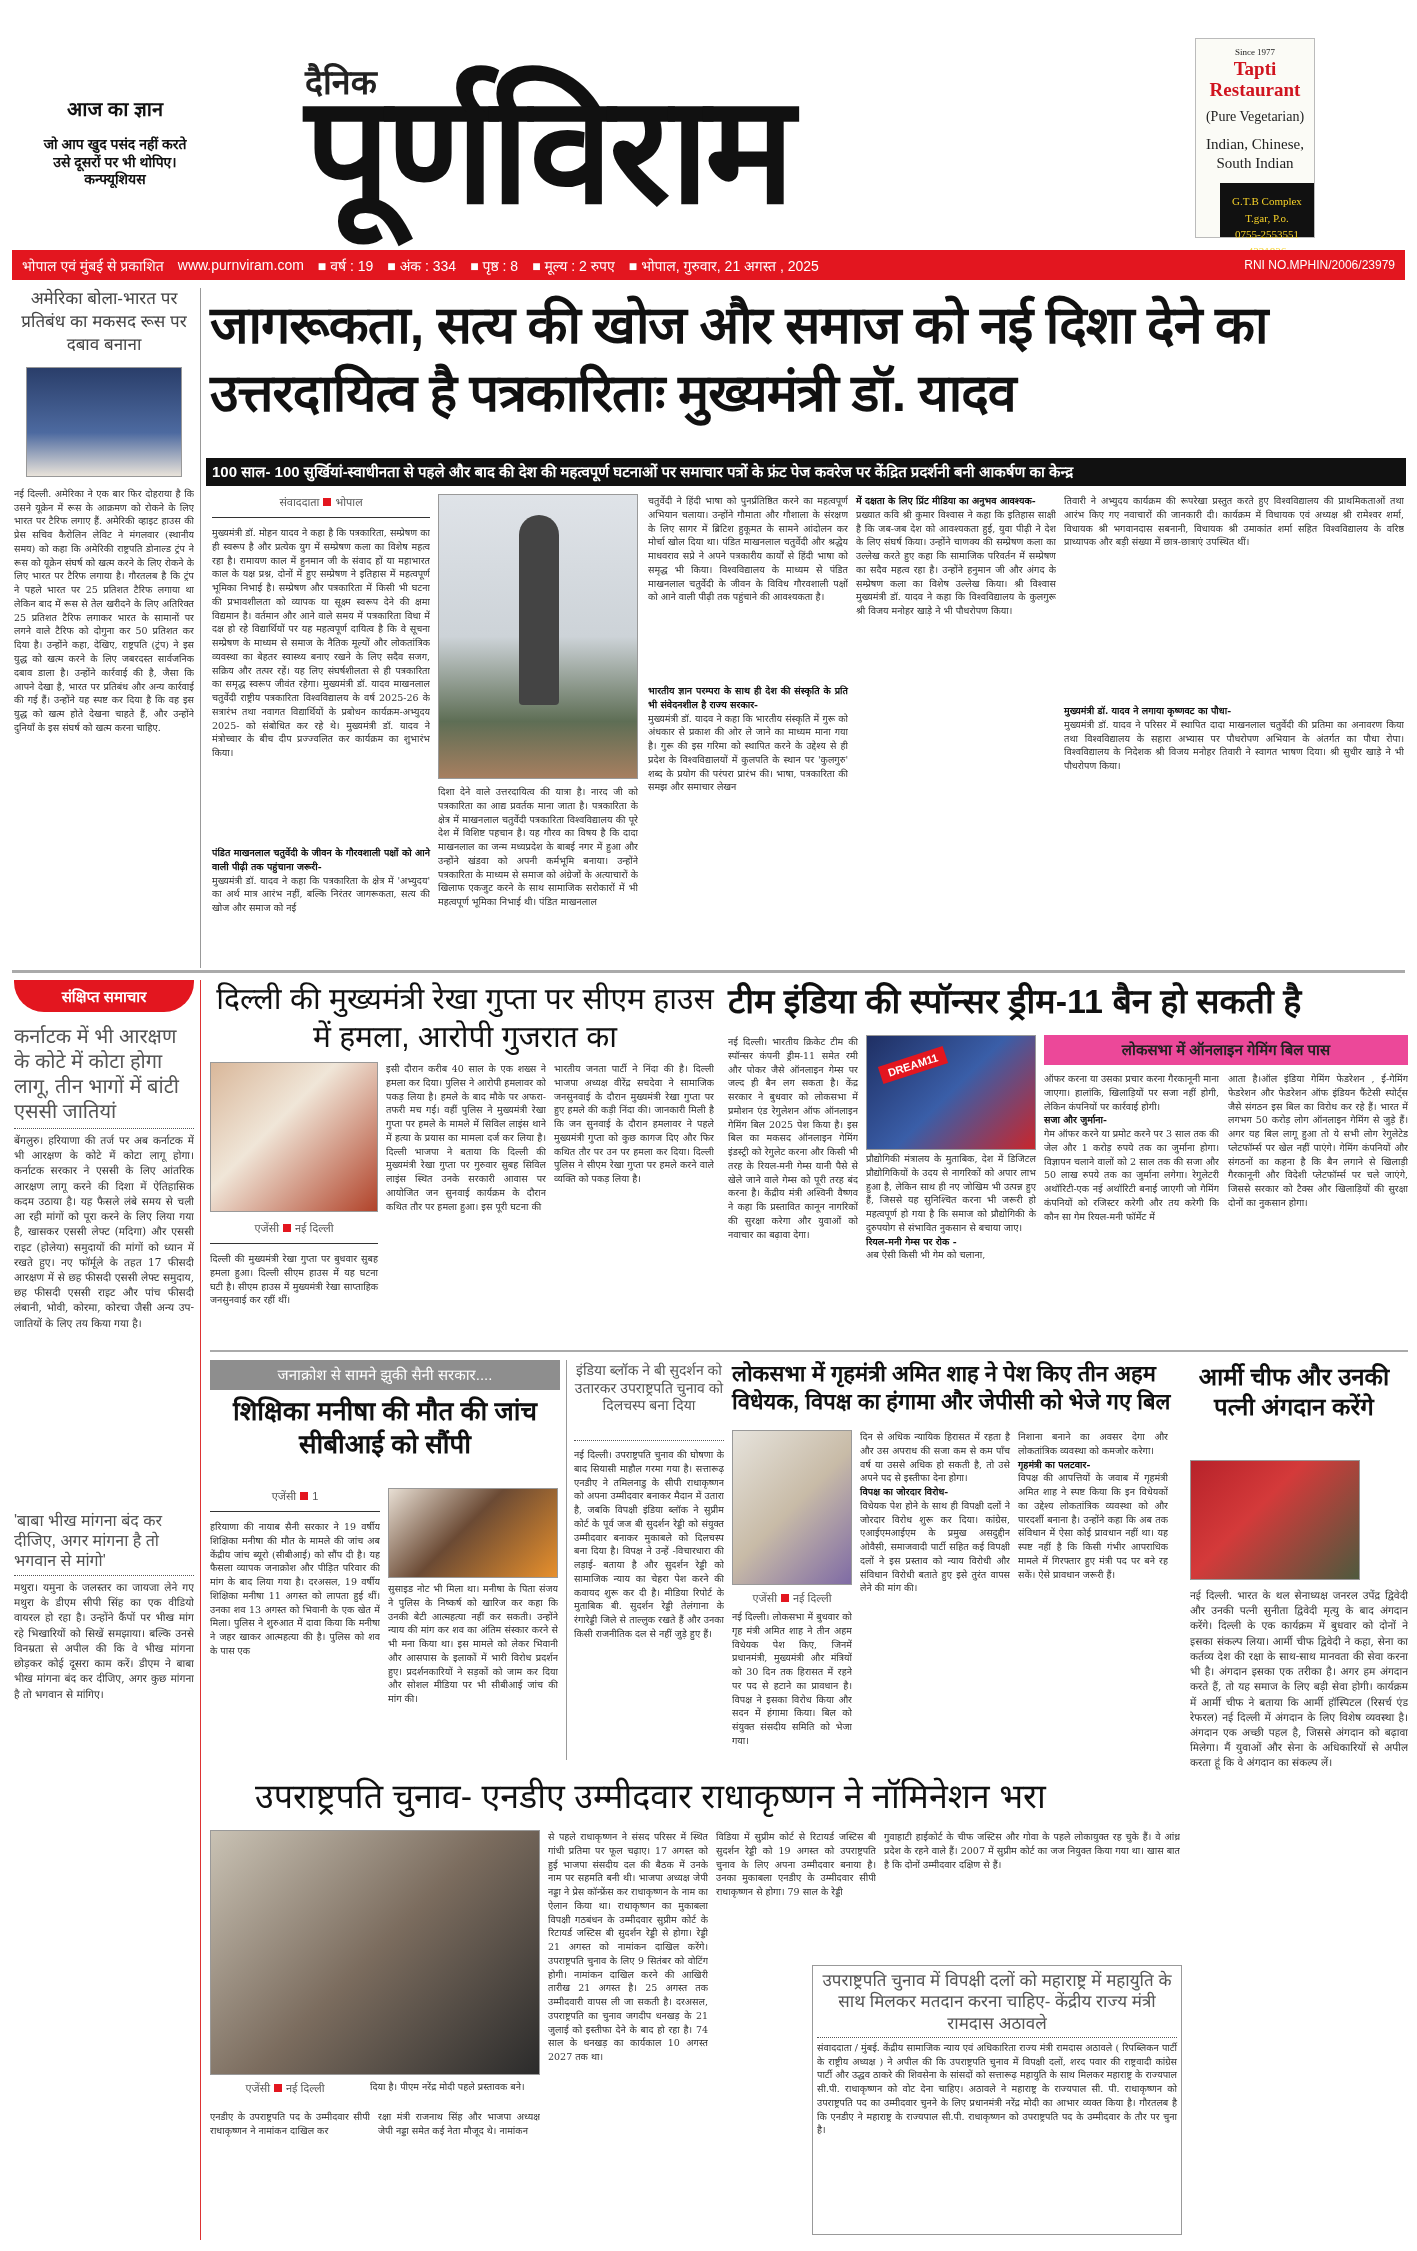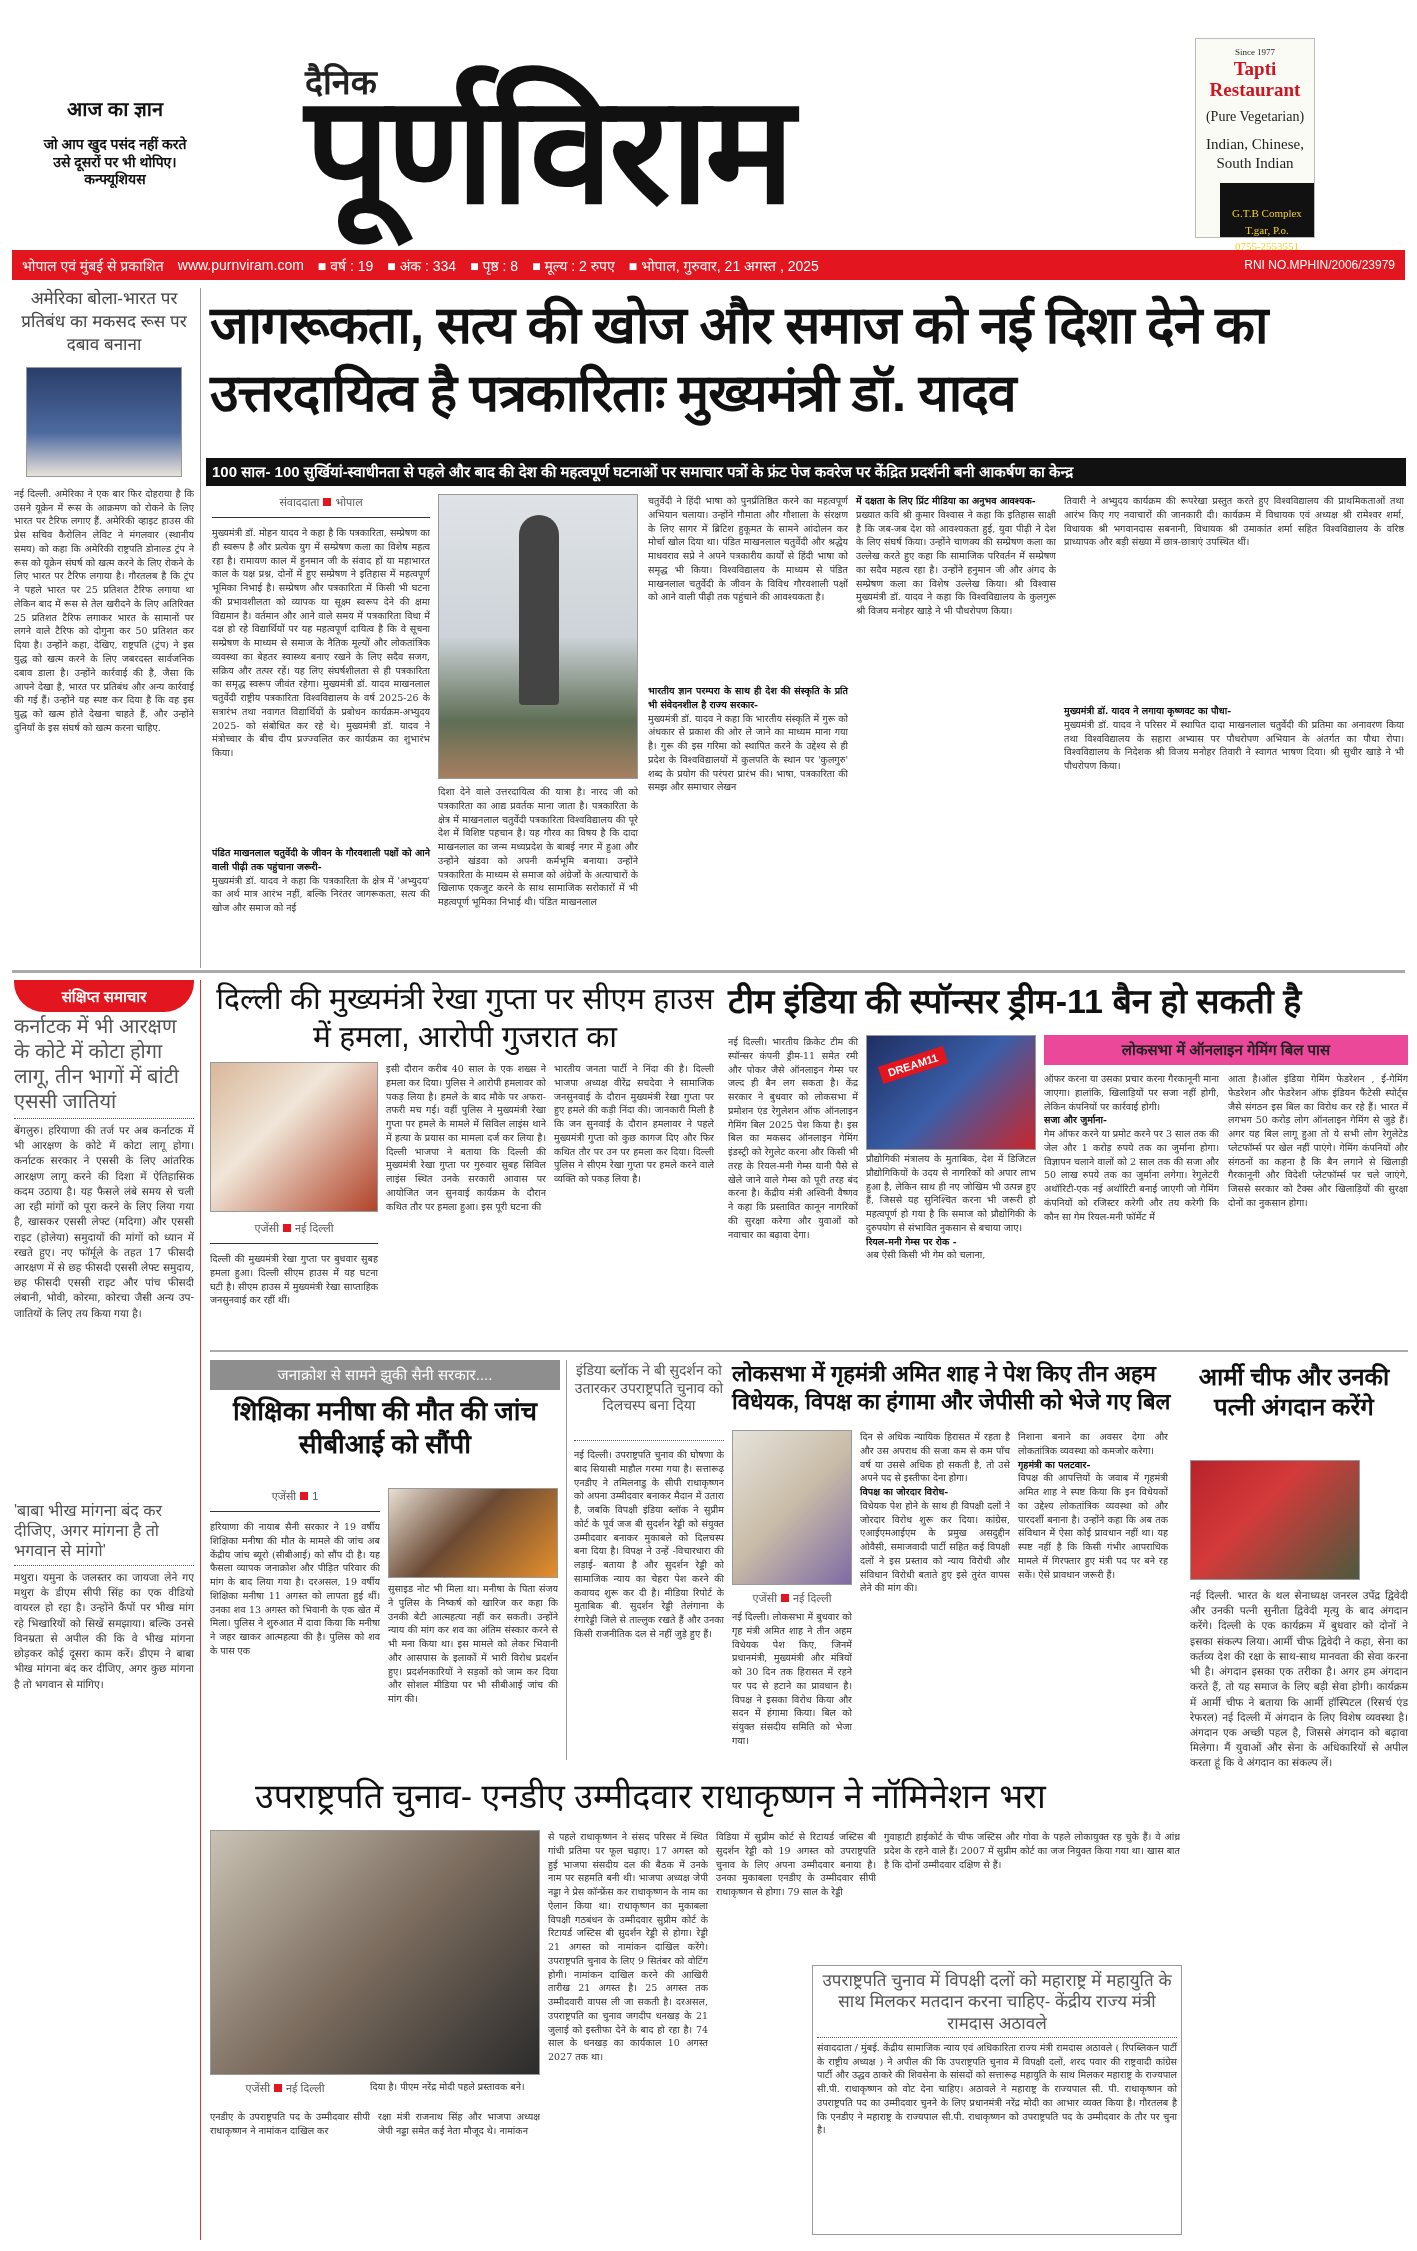--- a/index.html
+++ b/index.html
@@ -8,21 +8,21 @@
   .masthead-quote { left: 40px; top: 95px; width: 150px; text-align: center; font-family: "Liberation Sans", sans-serif; font-weight: bold; }
   .masthead-quote .qhead { font-size: 20px; margin-bottom: 14px; color: #111; }
   .masthead-quote .qtext { font-size: 14px; line-height: 1.25; color: #111; }
   .brand-small { left: 305px; top: 58px; font-size: 34px; font-weight: bold; font-family: "Liberation Sans", sans-serif; }
   .brand-big { left: 305px; top: 60px; font-size: 150px; font-weight: bold; letter-spacing: -4px; font-family: "Liberation Sans", sans-serif; line-height: 1; color: #111; }
   .ad-box { left: 1195px; top: 38px; width: 120px; height: 200px; border: 1px solid #bbb; background: #fbfbf6; text-align: center; font-family: "Liberation Serif", serif; }
   .ad-box .since { font-size: 9px; margin-top: 8px; }
   .ad-box .name { font-size: 19px; color: #d0141f; font-weight: bold; line-height: 1.1; margin-top: 2px; }
   .ad-box .veg { font-size: 14px; margin-top: 8px; }
   .ad-box .cuisine { font-size: 15px; margin-top: 10px; line-height: 1.25; }
-  .ad-box .addr { position: absolute; left: 0; right: 0; bottom: 0; height: 54px; background: #111; color: #f5d028; font-size: 11px; padding-top: 22px; line-height: 1.5; margin-left: 24px; }
+  .ad-box .addr { position: absolute; left: 0; right: 0; bottom: 0; height: 54px; background: #111; color: #f5d028; font-size: 11px; padding-top: 10px; line-height: 1.5; margin-left: 24px; }
   .redbar { left: 12px; top: 250px; width: 1393px; height: 30px; background: #e3161f; color: #fff; font-family: "Liberation Sans", sans-serif; font-size: 14px; display: flex; align-items: center; padding: 0 10px; gap: 14px; white-space: nowrap; }
   .redbar .rni { margin-left: auto; font-size: 12px; }
   .side1 { left: 14px; top: 288px; width: 180px; }
   .side1 .sh { font-family: "Liberation Sans", sans-serif; font-size: 17px; text-align: center; line-height: 1.35; color: #444; }
   .photo { background: linear-gradient(135deg,#6b7a8c,#c9cfd6 50%,#8d7c6a); border: 1px solid #999; }
   .body-text { font-size: 9.5px; line-height: 1.45; text-align: justify; color: #333; }
   .lead-h { left: 210px; top: 292px; width: 1200px; font-family: "Liberation Sans", sans-serif; font-weight: bold; font-size: 52px; line-height: 1.3; color: #111; letter-spacing: -1px; }
   .blackbar { left: 206px; top: 458px; width: 1200px; height: 28px; background: #111; color: #fff; font-family: "Liberation Sans", sans-serif; font-size: 15px; font-weight: bold; line-height: 28px; padding-left: 6px; white-space: nowrap; overflow: hidden; }
   .byline { font-size: 11px; font-family: "Liberation Sans", sans-serif; color: #555; text-align: center; }
   .sq { display: inline-block; width: 8px; height: 8px; background: #e3161f; margin: 0 4px; }
@@ -100,21 +100,21 @@
 <div class="col" style="left:1064px;top:494px;width:340px;">
   <div class="body-text" style="height:210px;overflow:hidden;">तिवारी ने अभ्युदय कार्यक्रम की रूपरेखा प्रस्तुत करते हुए विश्वविद्यालय की प्राथमिकताओं तथा आरंभ किए गए नवाचारों की जानकारी दी। कार्यक्रम में विधायक एवं अध्यक्ष श्री रामेश्वर शर्मा, विधायक श्री भगवानदास सबनानी, विधायक श्री उमाकांत शर्मा सहित विश्वविद्यालय के वरिष्ठ प्राध्यापक और बड़ी संख्या में छात्र-छात्राएं उपस्थित थीं।</div>
   <div class="body-text" style="font-weight:bold;color:#111;">मुख्यमंत्री डॉ. यादव ने लगाया कृष्णवट का पौधा-</div>
   <div class="body-text" style="height:230px;overflow:hidden;">मुख्यमंत्री डॉ. यादव ने परिसर में स्थापित दादा माखनलाल चतुर्वेदी की प्रतिमा का अनावरण किया तथा विश्वविद्यालय के सहारा अभ्यास पर पौधरोपण अभियान के अंतर्गत का पौधा रोपा। विश्वविद्यालय के निदेशक श्री विजय मनोहर तिवारी ने स्वागत भाषण दिया। श्री सुधीर खाड़े ने भी पौधरोपण किया।</div>
 </div>
 
 <div class="hr" style="left:12px;top:970px;width:1393px;"></div>
 
 <div class="col" style="left:14px;top:980px;width:180px;">
   <div class="tag-red" style="font-size:15px;padding:6px 0;">संक्षिप्त समाचार</div>
-  <div class="h2" style="font-size:20px;color:#555;margin-top:2px;">कर्नाटक में भी आरक्षण के कोटे में कोटा होगा लागू, तीन भागों में बांटी एससी जातियां</div>
+  <div class="h2" style="font-size:20px;color:#555;margin-top:12px;">कर्नाटक में भी आरक्षण के कोटे में कोटा होगा लागू, तीन भागों में बांटी एससी जातियां</div>
   <div style="border-top:1px dotted #555;margin:4px 0;"></div>
   <div class="body-text" style="font-size:10.5px;height:370px;overflow:hidden;">बेंगलुरु। हरियाणा की तर्ज पर अब कर्नाटक में भी आरक्षण के कोटे में कोटा लागू होगा। कर्नाटक सरकार ने एससी के लिए आंतरिक आरक्षण लागू करने की दिशा में ऐतिहासिक कदम उठाया है। यह फैसले लंबे समय से चली आ रही मांगों को पूरा करने के लिए लिया गया है, खासकर एससी लेफ्ट (मदिगा) और एससी राइट (होलेया) समुदायों की मांगों को ध्यान में रखते हुए। नए फॉर्मूले के तहत 17 फीसदी आरक्षण में से छह फीसदी एससी लेफ्ट समुदाय, छह फीसदी एससी राइट और पांच फीसदी लंबानी, भोवी, कोरमा, कोरचा जैसी अन्य उप-जातियों के लिए तय किया गया है।</div>
   <div class="h2" style="font-size:16px;color:#555;margin-top:8px;">'बाबा भीख मांगना बंद कर दीजिए, अगर मांगना है तो भगवान से मांगो'</div>
   <div style="border-top:1px dotted #555;margin:4px 0;"></div>
   <div class="body-text" style="font-size:10.5px;height:500px;overflow:hidden;">मथुरा। यमुना के जलस्तर का जायजा लेने गए मथुरा के डीएम सीपी सिंह का एक वीडियो वायरल हो रहा है। उन्होंने कैंपों पर भीख मांग रहे भिखारियों को सिखें समझाया। बल्कि उनसे विनम्रता से अपील की कि वे भीख मांगना छोड़कर कोई दूसरा काम करें। डीएम ने बाबा भीख मांगना बंद कर दीजिए, अगर कुछ मांगना है तो भगवान से मांगिए।</div>
 </div>
 <div class="vr" style="left:200px;top:980px;height:1260px;"></div>
 
 <div class="col h2" style="left:210px;top:980px;width:510px;font-size:30px;text-align:center;">दिल्ली की मुख्यमंत्री रेखा गुप्ता पर सीएम हाउस में हमला, आरोपी गुजरात का</div>
 <div class="photo col" style="left:210px;top:1062px;width:168px;height:150px;background:linear-gradient(135deg,#d9b79a,#f0e6d8 40%,#b1432a);"></div>

